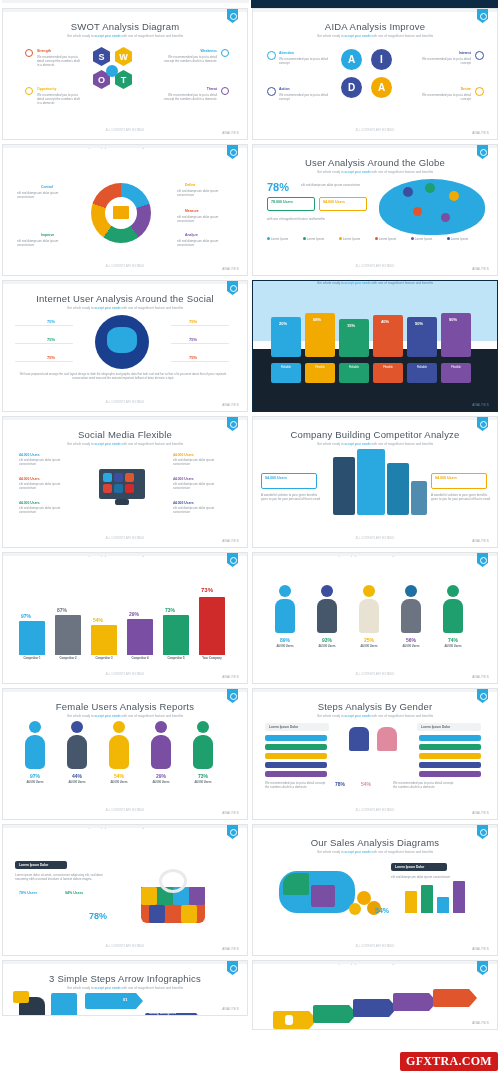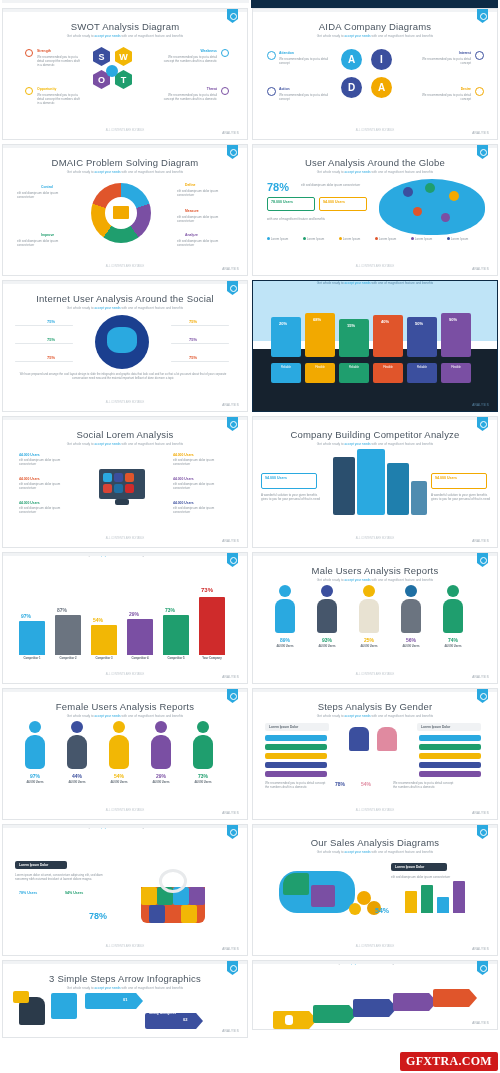--- a/index.html
+++ b/index.html
@@ -160,21 +160,21 @@
         <div class="lbl b" style="left:160px;top:48px;width:54px;text-align:right;color:#7a4fa3;">Threat</div>
         <div class="lbl" style="left:160px;top:54px;width:54px;text-align:right;">We recommended you to put a detail concept the numbers draft in a domestic</div>
       </div>
       <div class="footer-bar">ALL CONTENTS ARE EDITABLE</div>
       <div class="footer-logo">ANALYSIS</div>
     </div>
 
     <div class="slide">
       <div class="topbar"></div>
       <div class="badge"></div>
-      <div class="s-title">AIDA Company Diagrams</div>
+      <div class="s-title">AIDA Analysis Improve</div>
       <div class="s-sub"><span>Get whole ready to </span><span class="hl">accept your needs</span><span> with one of magnificent feature and benefits</span></div>
       <div class="body">
         <div class="aida" style="left:88px;top:10px;background:#2aa9e0;">A</div>
         <div class="aida" style="left:118px;top:10px;background:#3b4f9e;">I</div>
         <div class="aida" style="left:88px;top:38px;background:#3b4f9e;">D</div>
         <div class="aida" style="left:118px;top:38px;background:#f2a900;">A</div>
 
         <div class="lbl b" style="left:26px;top:12px;color:#2aa9e0;">Attention</div>
         <div class="lbl" style="left:26px;top:18px;width:50px;">We recommended you to put a detail concept</div>
         <div class="lbl b" style="left:170px;top:12px;width:48px;text-align:right;color:#3b4f9e;">Interest</div>
@@ -189,21 +189,20 @@
         <div class="circle" style="left:14px;top:48px;width:9px;height:9px;border:1px solid #3b4f9e;"></div>
         <div class="circle" style="left:222px;top:48px;width:9px;height:9px;border:1px solid #f2a900;"></div>
       </div>
       <div class="footer-bar">ALL CONTENTS ARE EDITABLE</div>
       <div class="footer-logo">ANALYSIS</div>
     </div>
 
     <div class="slide">
       <div class="topbar"></div>
       <div class="badge"></div>
-      <div class="s-title">DMAIC Problem Solving Diagram</div>
       <div class="s-sub"><span>Get whole ready to </span><span class="hl">accept your needs</span><span> with one of magnificent feature and benefits</span></div>
       <div class="body">
         <div class="circle" style="left:88px;top:8px;width:60px;height:60px;background:conic-gradient(#2aa9e0 0 20%,#7a4fa3 20% 40%,#1f9e6e 40% 60%,#f2a900 60% 80%,#e0552b 80% 100%);"></div>
         <div class="circle" style="left:102px;top:22px;width:32px;height:32px;background:#fff;"></div>
         <div class="chip" style="left:110px;top:31px;width:16px;height:13px;background:#f2a900;border-radius:1px;"></div>
 
         <div class="lbl b" style="left:38px;top:10px;color:#2aa9e0;">Control</div>
         <div class="lbl" style="left:14px;top:16px;width:56px;">elit sed diamipsum dolor ipsum consectetuer</div>
         <div class="lbl b" style="left:182px;top:8px;color:#f2a900;">Define</div>
         <div class="lbl" style="left:174px;top:14px;width:52px;">elit sed diamipsum dolor ipsum consectetuer</div>
@@ -310,21 +309,21 @@
         <div class="lbl" style="left:154px;top:55px;width:30px;text-align:center;color:#fff;font-size:2.8px;">Reliable</div>
         <div class="chip" style="left:188px;top:52px;width:30px;height:20px;background:#7a4fa3;"></div>
         <div class="lbl" style="left:188px;top:55px;width:30px;text-align:center;color:#fff;font-size:2.8px;">Flexible</div>
       </div>
       <div class="footer-logo" style="color:#5b8bab;">ANALYSIS</div>
     </div>
 
     <div class="slide">
       <div class="topbar"></div>
       <div class="badge"></div>
-      <div class="s-title">Social Lorem Analysis</div>
+      <div class="s-title">Social Media Flexible</div>
       <div class="s-sub"><span>Get whole ready to </span><span class="hl">accept your needs</span><span> with one of magnificent feature and benefits</span></div>
       <div class="body">
         <div class="chip" style="left:96px;top:22px;width:46px;height:30px;background:#34495e;border-radius:2px;"></div>
         <div class="chip" style="left:112px;top:52px;width:14px;height:6px;background:#2c3e50;"></div>
         <div class="chip" style="left:100px;top:26px;width:9px;height:9px;background:#2aa9e0;"></div>
         <div class="chip" style="left:111px;top:26px;width:9px;height:9px;background:#3b4f9e;"></div>
         <div class="chip" style="left:122px;top:26px;width:9px;height:9px;background:#e0552b;"></div>
         <div class="chip" style="left:100px;top:37px;width:9px;height:9px;background:#d94436;"></div>
         <div class="chip" style="left:111px;top:37px;width:9px;height:9px;background:#1f6fa3;"></div>
         <div class="chip" style="left:122px;top:37px;width:9px;height:9px;background:#cf2b2b;"></div>
@@ -398,21 +397,20 @@
         <div class="bar" style="left:196px;top:14px;width:26px;height:58px;background:#cf2b2b;"></div>
         <div class="lbl b" style="left:193px;top:74px;width:32px;text-align:center;font-size:2.8px;">Your Company</div>
       </div>
       <div class="footer-bar">ALL CONTENTS ARE EDITABLE</div>
       <div class="footer-logo">ANALYSIS</div>
     </div>
 
     <div class="slide">
       <div class="topbar"></div>
       <div class="badge"></div>
-      <div class="s-title">Male Users Analysis Reports</div>
       <div class="s-sub"><span>Get whole ready to </span><span class="hl">accept your needs</span><span> with one of magnificent feature and benefits</span></div>
       <div class="body">
         <div class="circle" style="left:26px;top:2px;width:12px;height:12px;background:#2aa9e0;"></div>
         <div class="chip" style="left:22px;top:16px;width:20px;height:34px;background:#2aa9e0;border-radius:8px 8px 3px 3px;"></div>
         <div class="pct" style="left:22px;top:54px;width:20px;text-align:center;color:#2aa9e0;">89%</div>
         <div class="lbl b" style="left:16px;top:62px;width:32px;text-align:center;font-size:2.8px;">44.000 Users</div>
 
         <div class="circle" style="left:68px;top:2px;width:12px;height:12px;background:#3b4f9e;"></div>
         <div class="chip" style="left:64px;top:16px;width:20px;height:34px;background:#46566b;border-radius:8px 8px 3px 3px;"></div>
         <div class="pct" style="left:64px;top:54px;width:20px;text-align:center;color:#1f9e6e;">93%</div>
@@ -552,21 +550,21 @@
         <div class="bar" style="left:152px;top:36px;width:12px;height:22px;background:#f2b705;"></div>
         <div class="bar" style="left:168px;top:30px;width:12px;height:28px;background:#1f9e6e;"></div>
         <div class="bar" style="left:184px;top:42px;width:12px;height:16px;background:#2aa9e0;"></div>
         <div class="bar" style="left:200px;top:26px;width:12px;height:32px;background:#7a4fa3;"></div>
         <div class="pct" style="left:122px;top:52px;color:#2aa9e0;font-size:7px;">54%</div>
       </div>
       <div class="footer-bar">ALL CONTENTS ARE EDITABLE</div>
       <div class="footer-logo">ANALYSIS</div>
     </div>
 
-    <div class="slide" style="height:78px;">
+    <div class="slide" style="height:56px;">
       <div class="topbar"></div>
       <div class="badge"></div>
       <div class="s-title">3 Simple Steps Arrow Infographics</div>
       <div class="s-sub"><span>Get whole ready to </span><span class="hl">accept your needs</span><span> with one of magnificent feature and benefits</span></div>
       <div class="body" style="top:28px;bottom:0;">
         <div class="chip" style="left:16px;top:8px;width:26px;height:28px;background:#2b3a4a;border-radius:8px 8px 2px 2px;"></div>
         <div class="chip" style="left:10px;top:2px;width:16px;height:12px;background:#f2b705;border-radius:2px;"></div>
         <div class="chip" style="left:48px;top:4px;width:26px;height:26px;background:#2aa9e0;border-radius:2px;"></div>
         <div class="chip" style="left:82px;top:4px;width:58px;height:16px;background:#2aa9e0;clip-path:polygon(0 0,88% 0,100% 50%,88% 100%,0 100%);"></div>
         <div class="lbl b" style="left:120px;top:8px;color:#fff;font-size:4px;">01</div>

